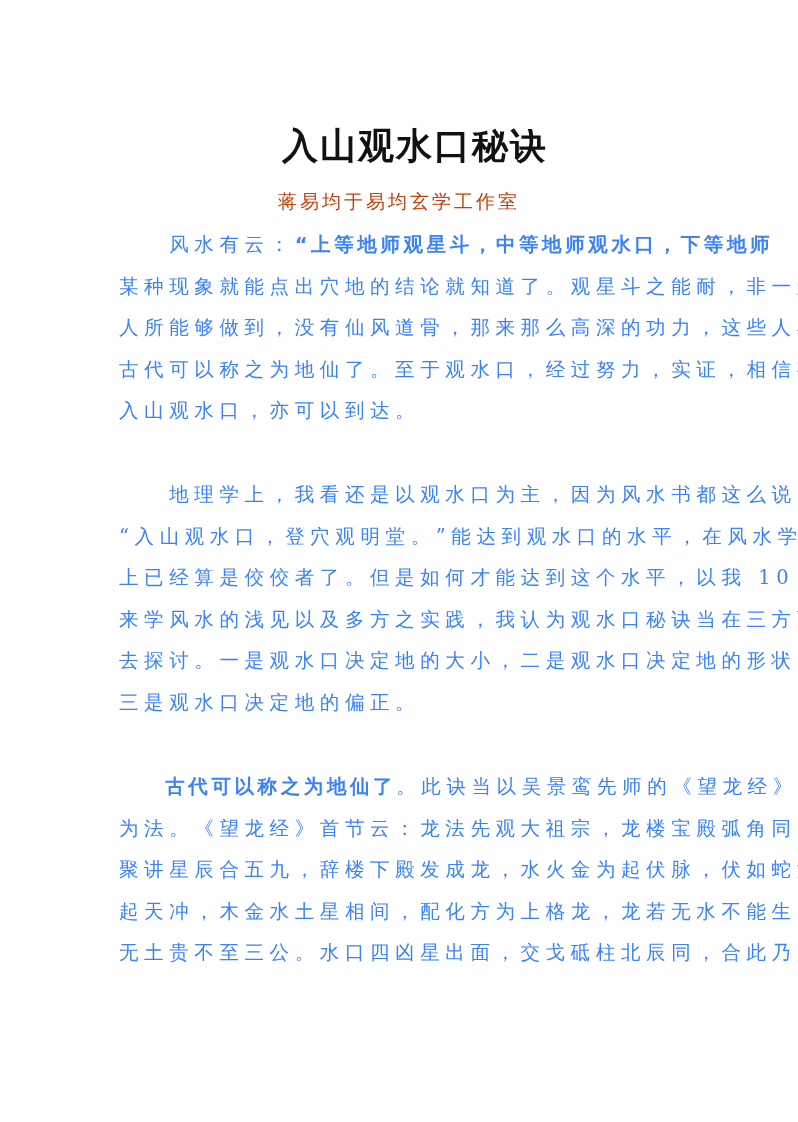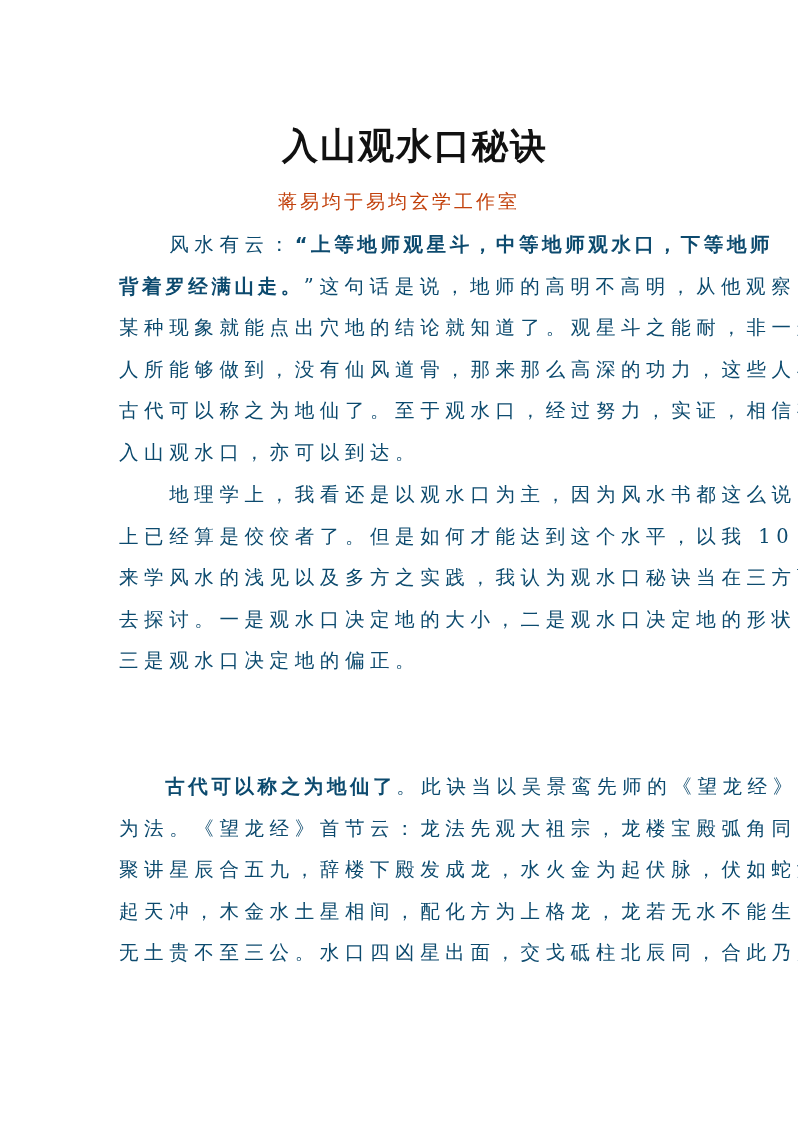--- a/index.html
+++ b/index.html
@@ -5,45 +5,45 @@
   html, body { margin: 0; padding: 0; background: #ffffff; }
   body { width: 798px; height: 1122px; position: relative; overflow: hidden;
          font-family: "DejaVu Serif", "Liberation Serif", serif; color: #111; }
   .page { position: absolute; left: 0; top: 0; width: 798px; height: 1122px; background: #fff; }
   .title { position: absolute; top: 124px; left: 16px; width: 798px; text-align: center;
            font-family: "DejaVu Sans", "Liberation Sans", sans-serif; font-weight: bold;
            font-size: 36px; letter-spacing: 2px; line-height: 44px; color: #111; }
   .subtitle { position: absolute; top: 187px; left: 0; width: 798px; text-align: center;
               font-size: 19px; letter-spacing: 3px; line-height: 28px; color: #c2410c; }
   .body { position: absolute; left: 119px; width: 562px; font-size: 19.5px;
-          line-height: 41.6px; letter-spacing: 5.6px; text-align: justify; color: #0c4a6e; }
+          line-height: 41.6px; letter-spacing: 5.6px; text-align: justify; color: #3b82f6; }
   .body .line { display: block; white-space: nowrap; }
   .b { font-family: "DejaVu Sans", "Liberation Sans", sans-serif; font-weight: bold; letter-spacing: 3.6px; }
   #p1 { top: 224px; }
   #p2 { top: 474px; }
   #p3 { top: 766px; }
 </style>
 </head>
 <body>
 
 <div class="page">
   <div class="title">入山观水口秘诀</div>
   <div class="subtitle">蒋易均于易均玄学工作室</div>
 
   <div class="body" id="p1">
     <span class="line"><span>　　风水有云：</span><span class="b">“上等地师观星斗，中等地师观水口，下等地师</span></span>
-    <span class="line"><span class="b">背着罗经满山走。</span><span>”这句话是说，地师的高明不高明，从他观察</span></span>
     <span class="line">某种现象就能点出穴地的结论就知道了。观星斗之能耐，非一般</span>
     <span class="line">人所能够做到，没有仙风道骨，那来那么高深的功力，这些人在</span>
     <span class="line">古代可以称之为地仙了。至于观水口，经过努力，实证，相信有</span>
     <span class="line">入山观水口，亦可以到达。</span>
   </div>
 
   <div class="body" id="p2">
     <span class="line">　　地理学上，我看还是以观水口为主，因为风水书都这么说：</span>
+    <span class="line">“入山观水口，登穴观明堂。”能达到观水口的水平，在风水学</span>
     <span class="line">上已经算是佼佼者了。但是如何才能达到这个水平，以我 10 年</span>
     <span class="line">来学风水的浅见以及多方之实践，我认为观水口秘诀当在三方面</span>
     <span class="line">去探讨。一是观水口决定地的大小，二是观水口决定地的形状，</span>
     <span class="line">三是观水口决定地的偏正。</span>
   </div>
 
   <div class="body" id="p3">
     <span class="line"><span class="b">　　古代可以称之为地仙了</span><span>。此诀当以吴景鸾先师的《望龙经》</span></span>
     <span class="line">为法。《望龙经》首节云：龙法先观大祖宗，龙楼宝殿弧角同，</span>
     <span class="line">聚讲星辰合五九，辞楼下殿发成龙，水火金为起伏脉，伏如蛇渡</span>

